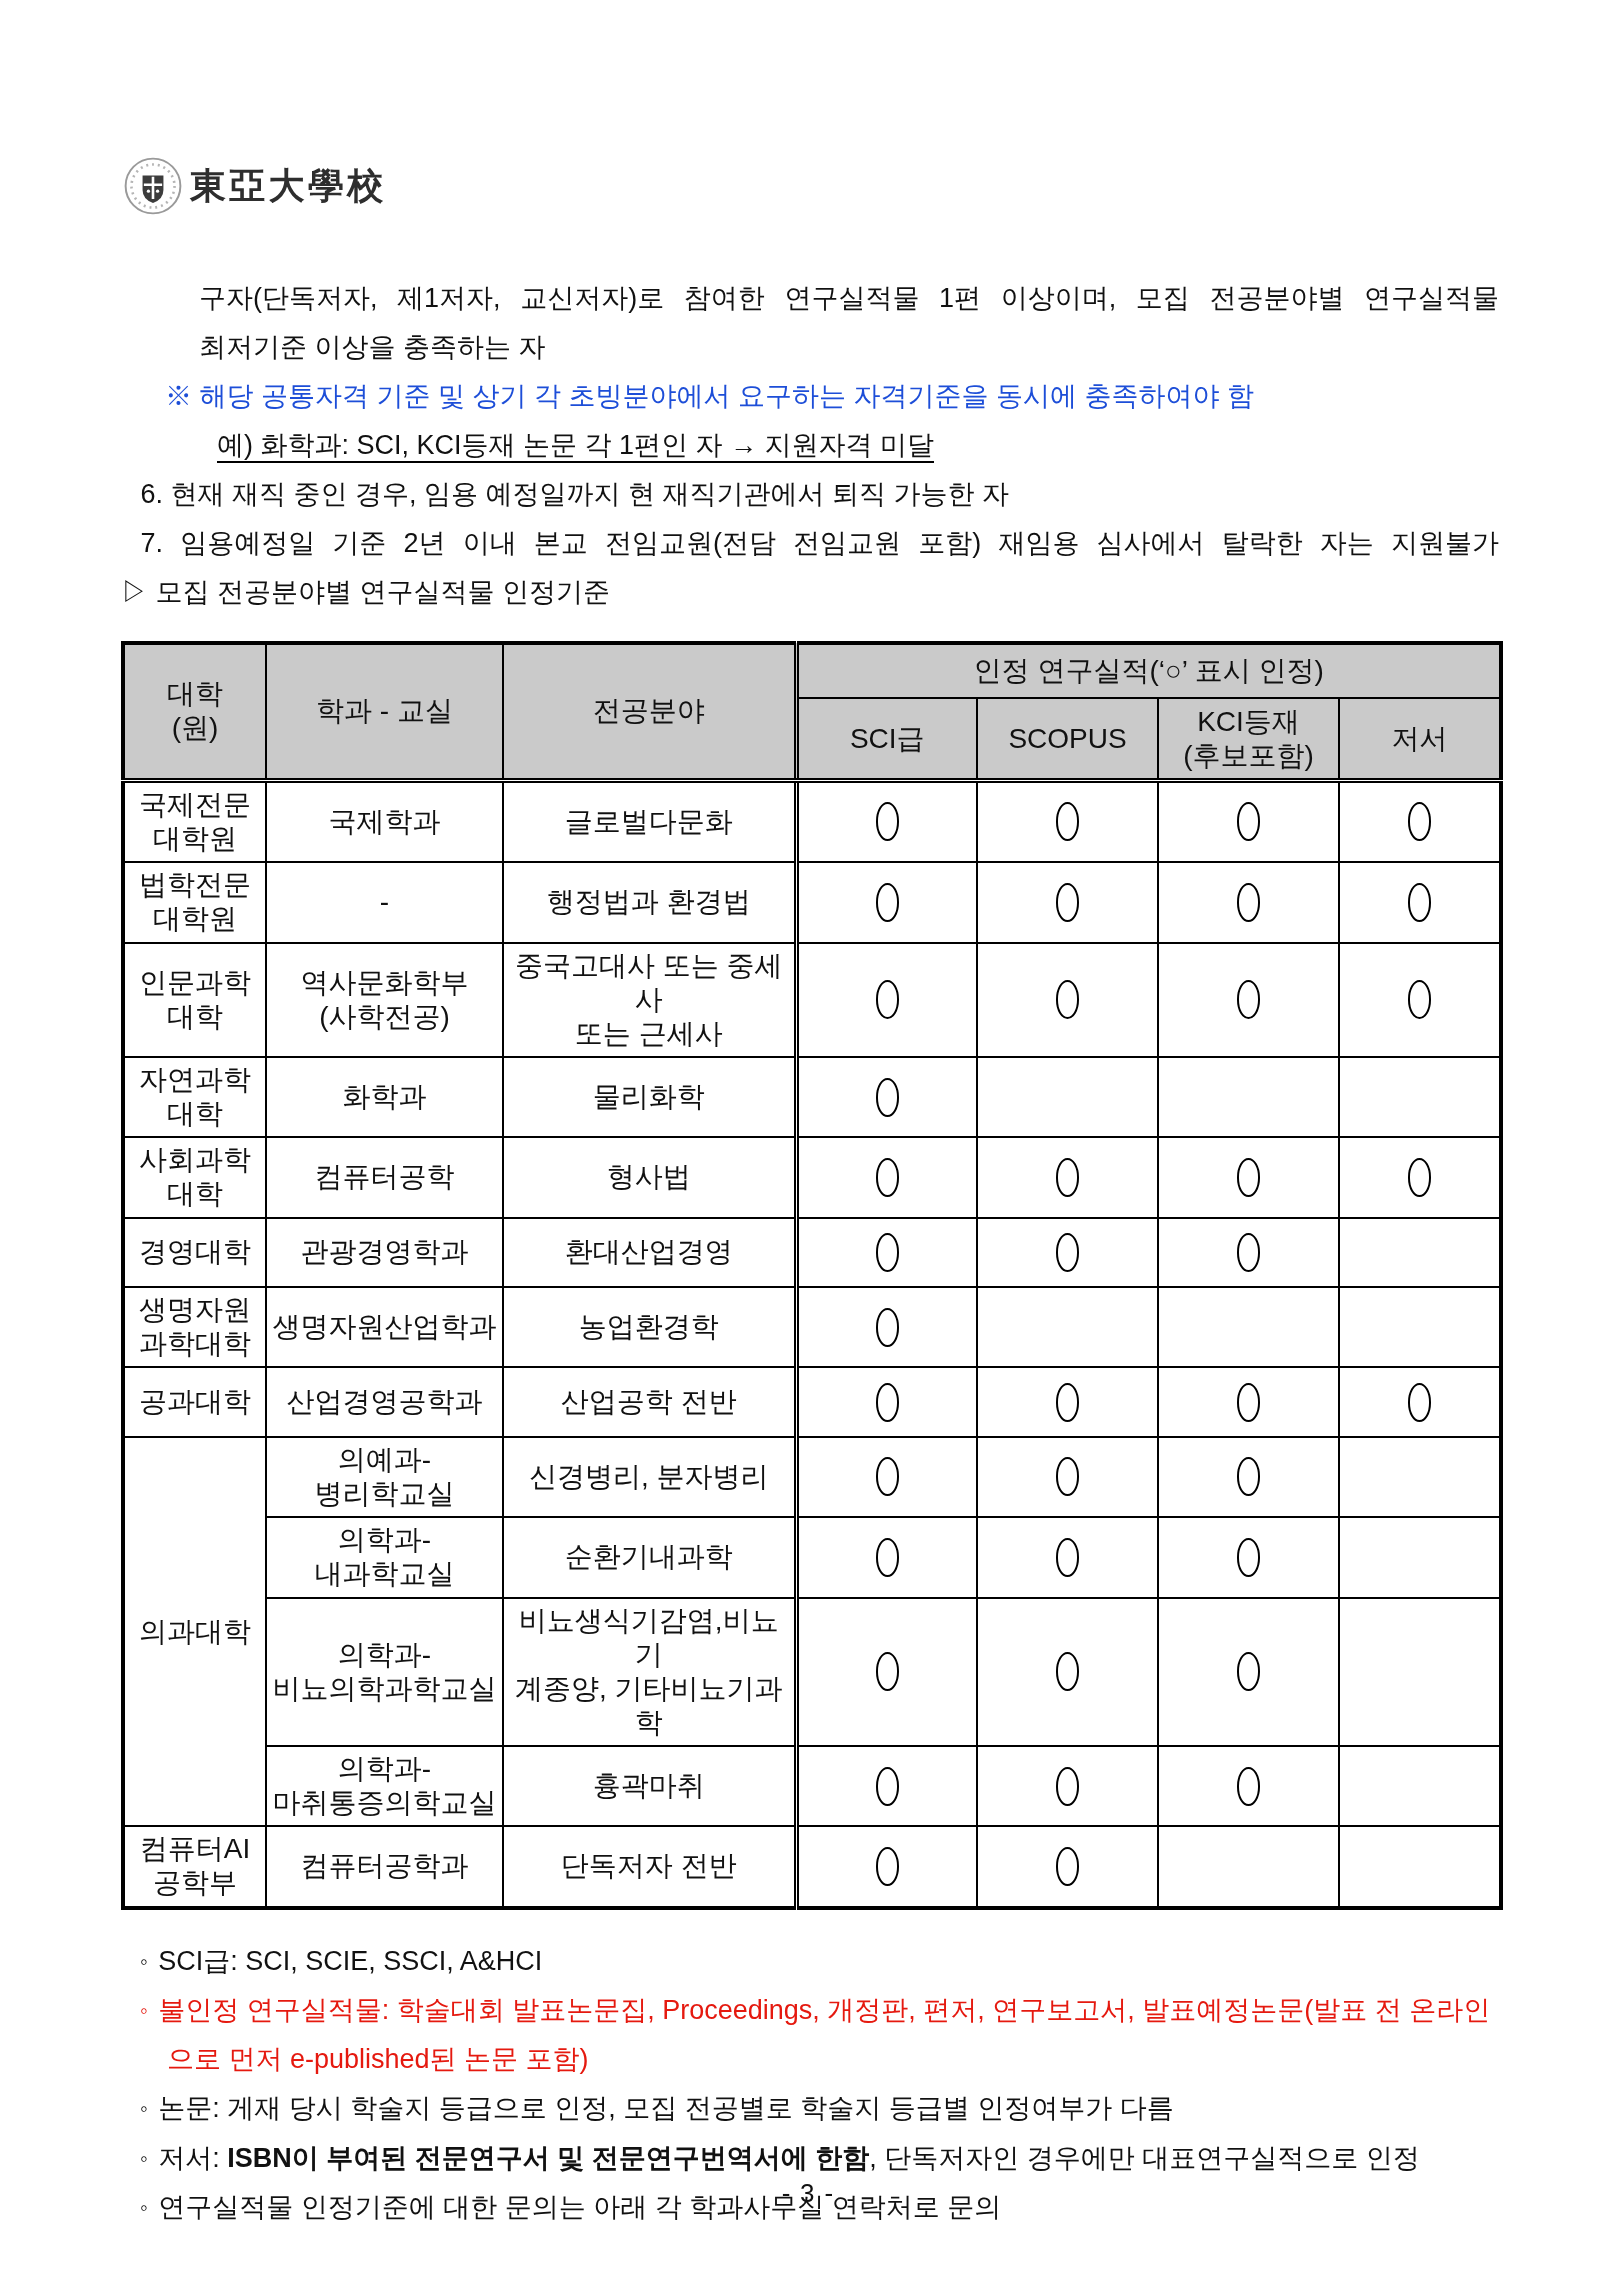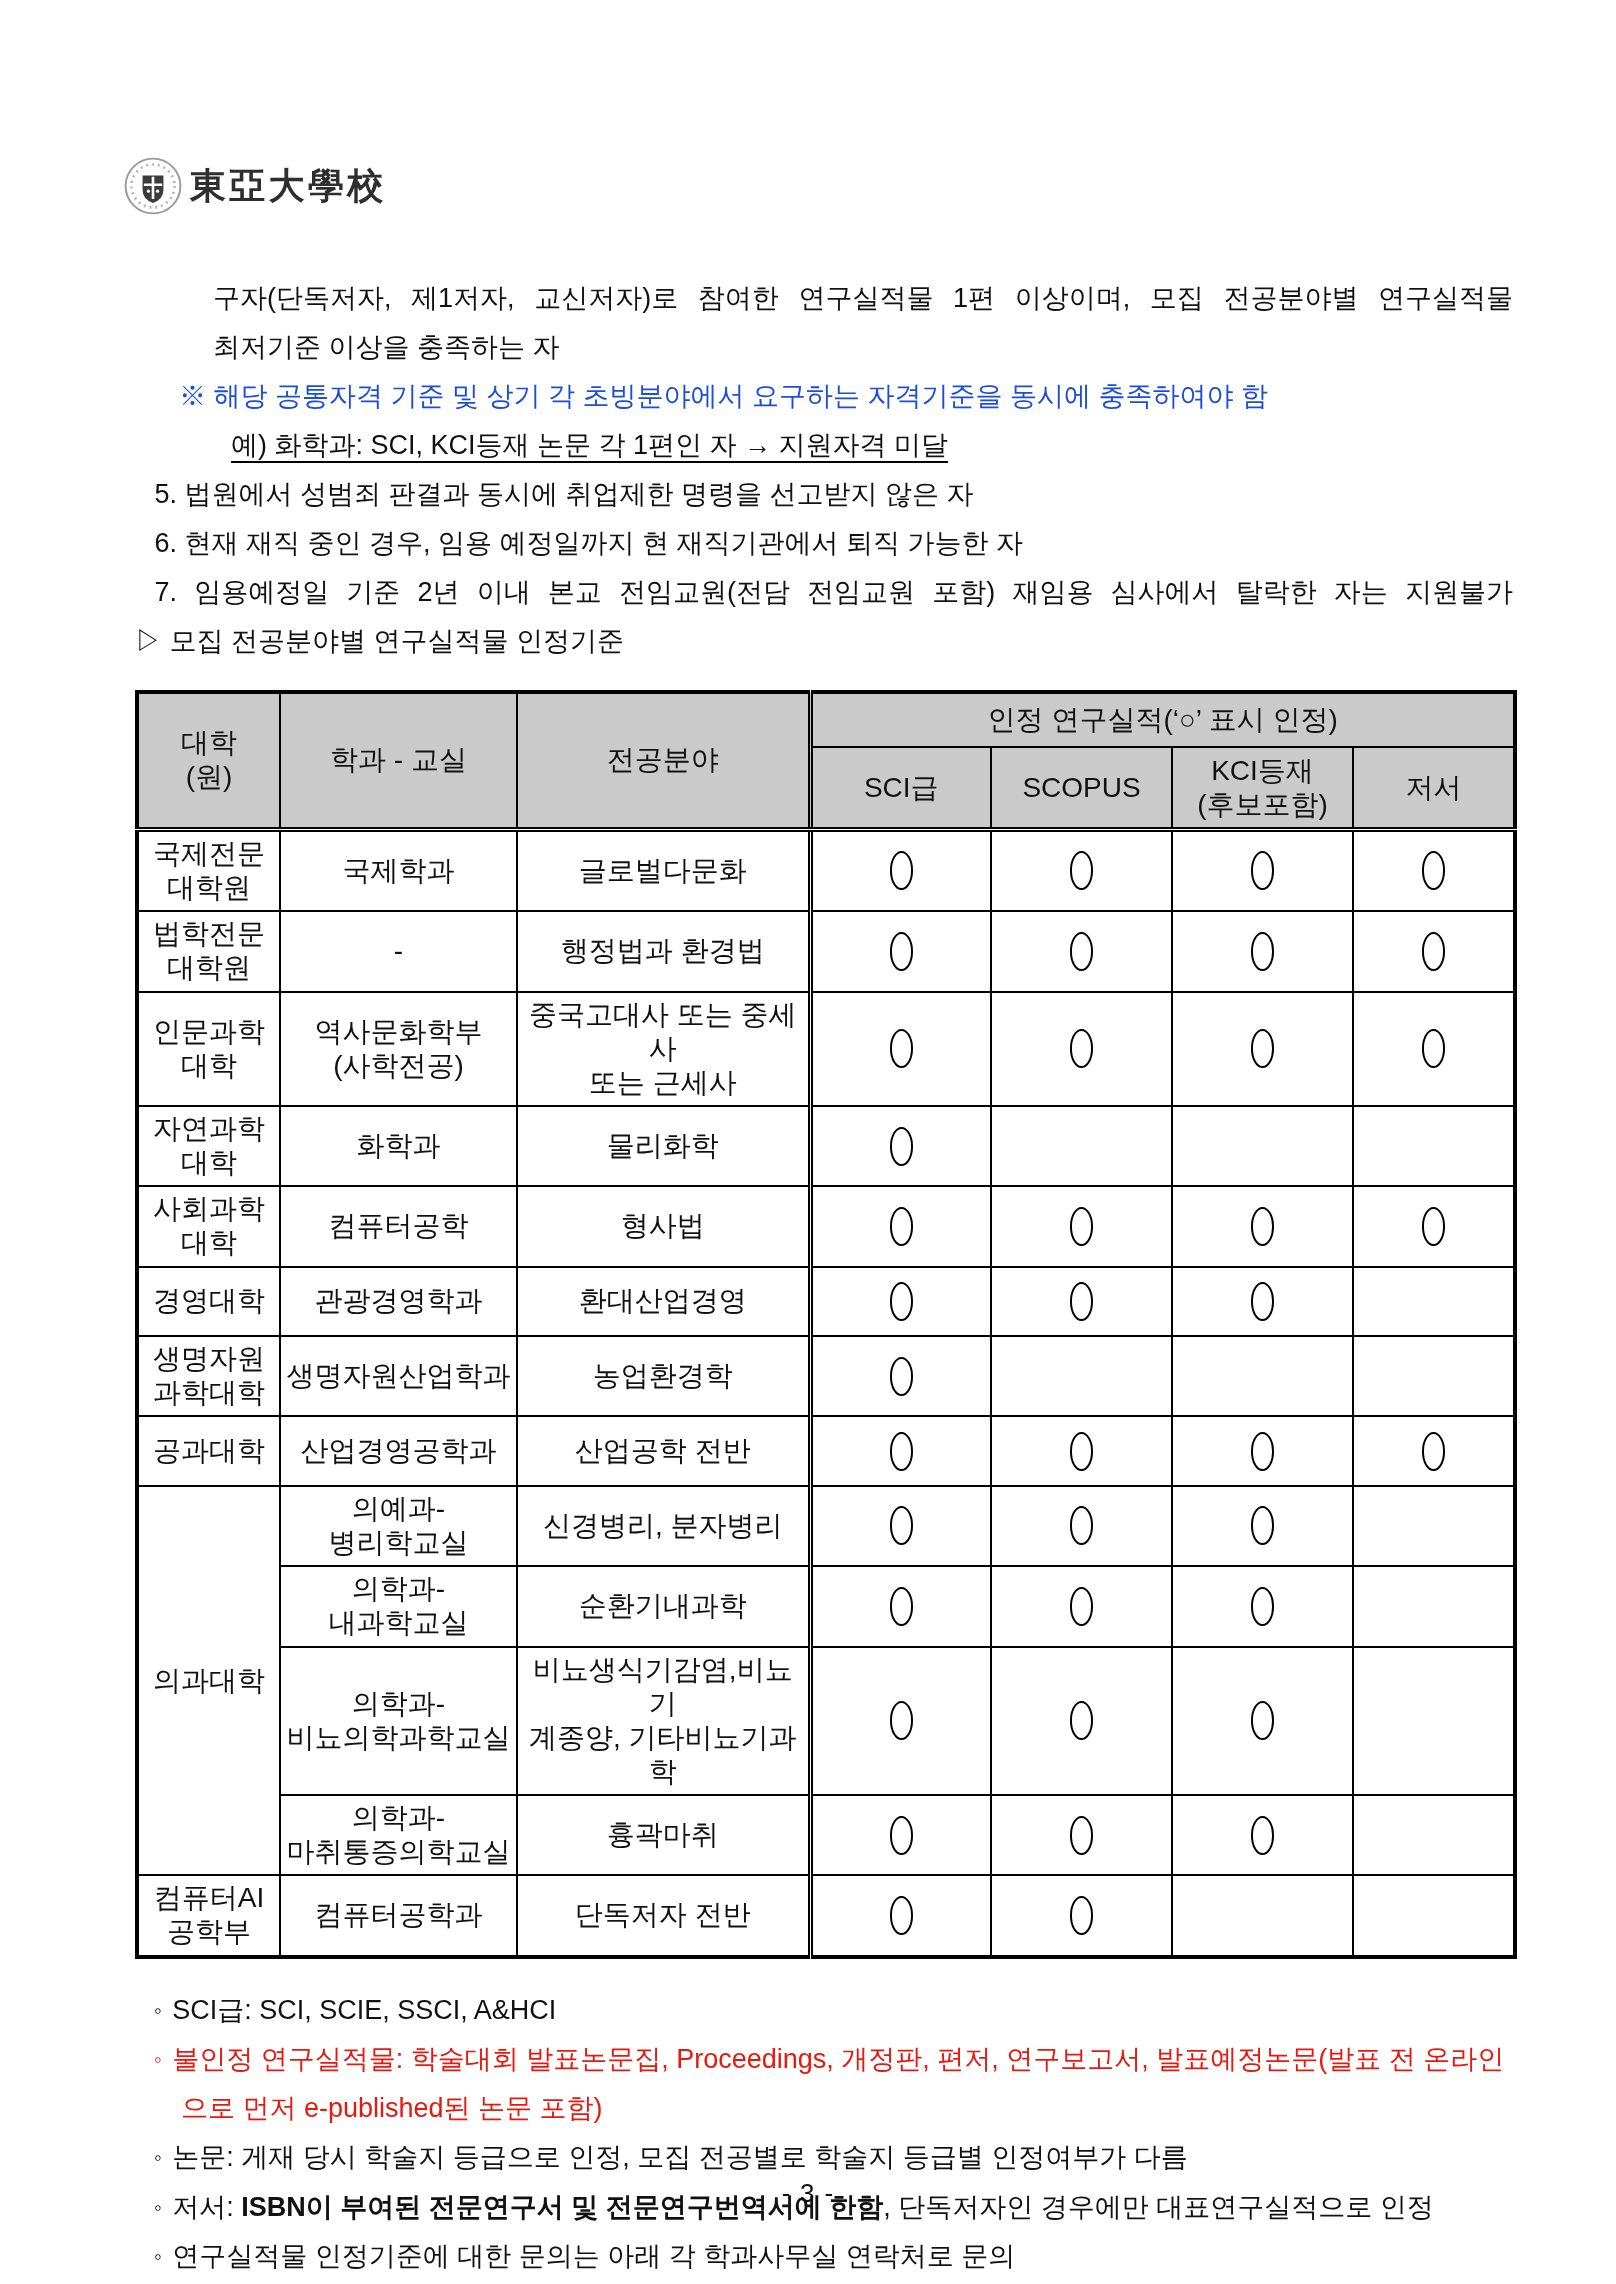--- a/index.html
+++ b/index.html
@@ -5,21 +5,21 @@
   html,body{margin:0;padding:0;background:#e9e9e9;}
   .page{
     position:relative;width:1616px;height:2284px;background:#ffffff;
     font-family:"Liberation Sans",sans-serif;color:#111;overflow:hidden;
   }
   .logo{position:absolute;top:156px;left:123px;display:flex;align-items:center;gap:7px;}
   .logo .emblem{width:60px;height:60px;}
   .logo .logo-text{
     font-family:"Liberation Serif",serif;font-weight:700;font-size:36px;color:#2e2e2e;letter-spacing:3.3px;
   }
-  .content{position:absolute;top:274px;left:135px;width:1378px;}
+  .content{position:absolute;top:274px;left:121px;width:1378px;}
   .content p{margin:0;font-size:27px;line-height:49px;white-space:pre-line;}
   .ind-body{padding-left:78px;}
   .justify{text-align:justify;text-align-last:justify;}
   .notice{padding-left:44px;color:#1d4ed8;}
   .example-wrap{padding-left:96px;}
   .example-wrap span{border-bottom:2px solid #000;padding-bottom:1.3px;}
   .num-item{padding-left:19.5px;}
   .sec-title{margin:38px 0 0 0;font-size:28px;line-height:49px;}
   table.criteria{
     border-collapse:collapse;margin-top:24px;width:1376px;table-layout:fixed;
@@ -67,21 +67,20 @@
       <circle cx="53" cy="54" r="2.5" fill="#ffffff"></circle>
     </svg>
     <span class="logo-text">東亞大學校</span>
   </div>
 
   <div class="content">
     <p class="ind-body justify">구자(단독저자, 제1저자, 교신저자)로 참여한 연구실적물 1편 이상이며, 모집 전공분야별 연구실적물</p>
     <p class="ind-body">최저기준 이상을 충족하는 자</p>
     <p class="notice">※ 해당 공통자격 기준 및 상기 각 초빙분야에서 요구하는 자격기준을 동시에 충족하여야 함</p>
     <p class="example-wrap"><span>예) 화학과: SCI, KCI등재 논문 각 1편인 자 → 지원자격 미달</span></p>
-    <p class="num-item">5. 법원에서 성범죄 판결과 동시에 취업제한 명령을 선고받지 않은 자</p>
     <p class="num-item">6. 현재 재직 중인 경우, 임용 예정일까지 현 재직기관에서 퇴직 가능한 자</p>
     <p class="num-item justify">7. 임용예정일 기준 2년 이내 본교 전임교원(전담 전임교원 포함) 재임용 심사에서 탈락한 자는 지원불가</p>
 
     <p class="sec-title">▷ 모집 전공분야별 연구실적물 인정기준</p>
 
     <table class="criteria">
       <colgroup>
         <col style="width:143px">
           <col style="width:237px">
           <col style="width:293px">

